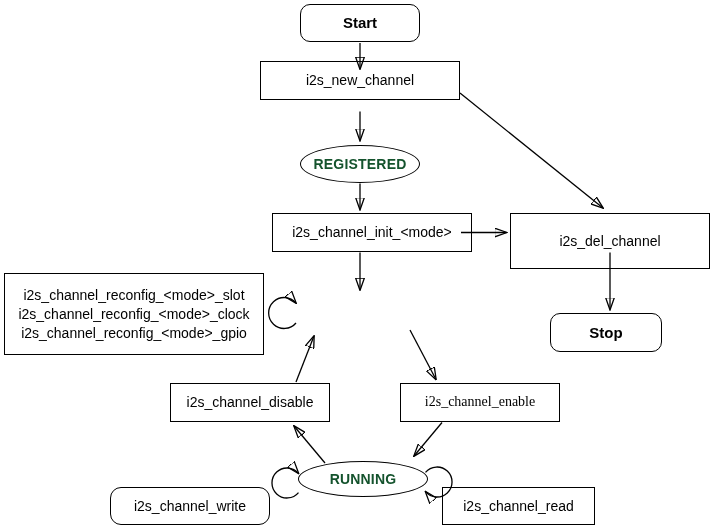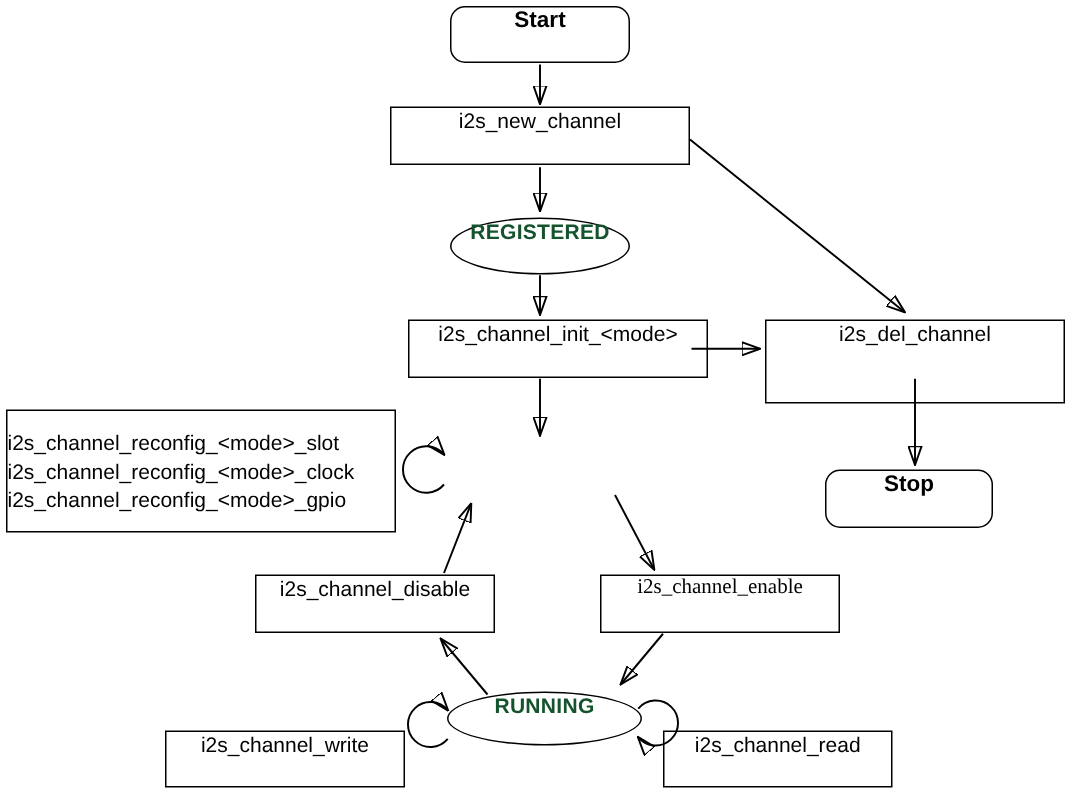--- a/index.html
+++ b/index.html
@@ -4,40 +4,40 @@
 <style>
   html,body{margin:0;padding:0;background:#fff;}
   #canvas{
     position:relative;width:714px;height:530px;background:#ffffff;
     font-family:"Liberation Sans","DejaVu Sans",sans-serif;color:#000;
     overflow:hidden;
   }
   .node{
     position:absolute;box-sizing:border-box;
     border:1.3px solid #000;background:#fff;
-    display:flex;align-items:flex-start;justify-content:center;
+    display:flex;align-items:center;justify-content:center;
     font-size:14px;line-height:1.2;text-align:center;z-index:1;
   }
   .rounded{border-radius:10px;font-weight:bold;font-size:15px;}
   .state{border-radius:50%;font-weight:bold;color:#14532d;letter-spacing:.2px;}
   .multi{flex-direction:column;justify-content:center;gap:0;}
   .multi span{display:block;line-height:19px;font-size:14px;}
   #edges{position:absolute;left:0;top:0;z-index:2;pointer-events:none;}
   #edges path{stroke:#000;stroke-width:1.3;fill:none;}
 </style>
 </head>
 <body>
 
 <div id="canvas">
 
   <div class="node rounded" style="left:300px;top:4px;width:120px;height:38px;">
     <span>Start</span>
   </div>
 
-  <div class="node" style="left:260px;top:71px;width:200px;height:39px;">
+  <div class="node" style="left:260px;top:61px;width:200px;height:39px;">
     <span>i2s_new_channel</span>
   </div>
 
   <div class="node state" style="left:300px;top:145px;width:120px;height:38px;">
     <span>REGISTERED</span>
   </div>
 
   <div class="node" style="left:272px;top:213px;width:200px;height:39px;">
     <span>i2s_channel_init_&lt;mode&gt;</span>
   </div>
@@ -62,21 +62,21 @@
   </div>
 
   <div class="node" style="left:400px;top:383px;width:160px;height:39px;font-family:Liberation Serif, serif;">
     <span>i2s_channel_enable</span>
   </div>
 
   <div class="node state" style="left:298px;top:461px;width:130px;height:36px;">
     <span>RUNNING</span>
   </div>
 
-  <div class="node" style="left:110px;top:487px;width:160px;height:38px;">
+  <div class="node" style="left:110px;top:487px;width:160px;height:38px;border-radius:11px;">
     <span>i2s_channel_write</span>
   </div>
 
   <div class="node" style="left:442px;top:487px;width:153px;height:38px;">
     <span>i2s_channel_read</span>
   </div>
 
   <svg id="edges" width="714" height="530" viewBox="0 0 714 530" aria-hidden="true">
     <defs>
       <marker id="arrow" markerUnits="userSpaceOnUse" markerWidth="13" markerHeight="10" refX="12" refY="5" orient="auto">

